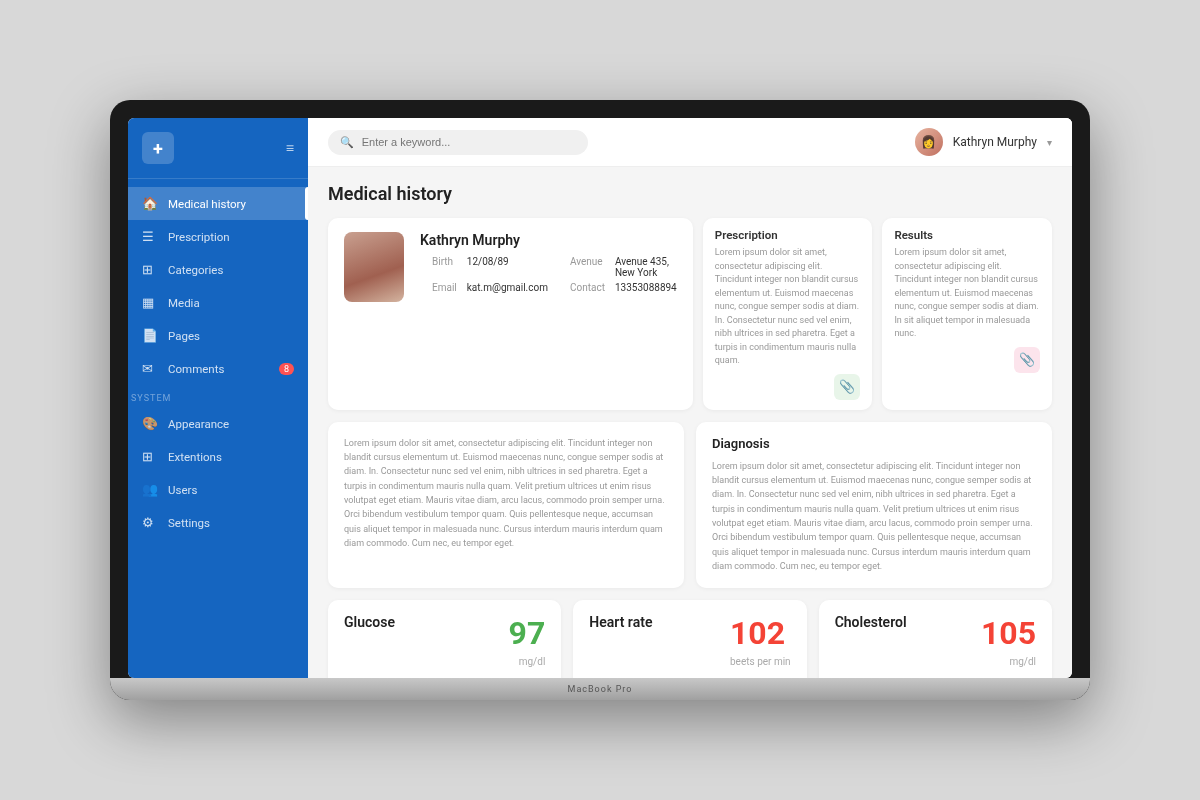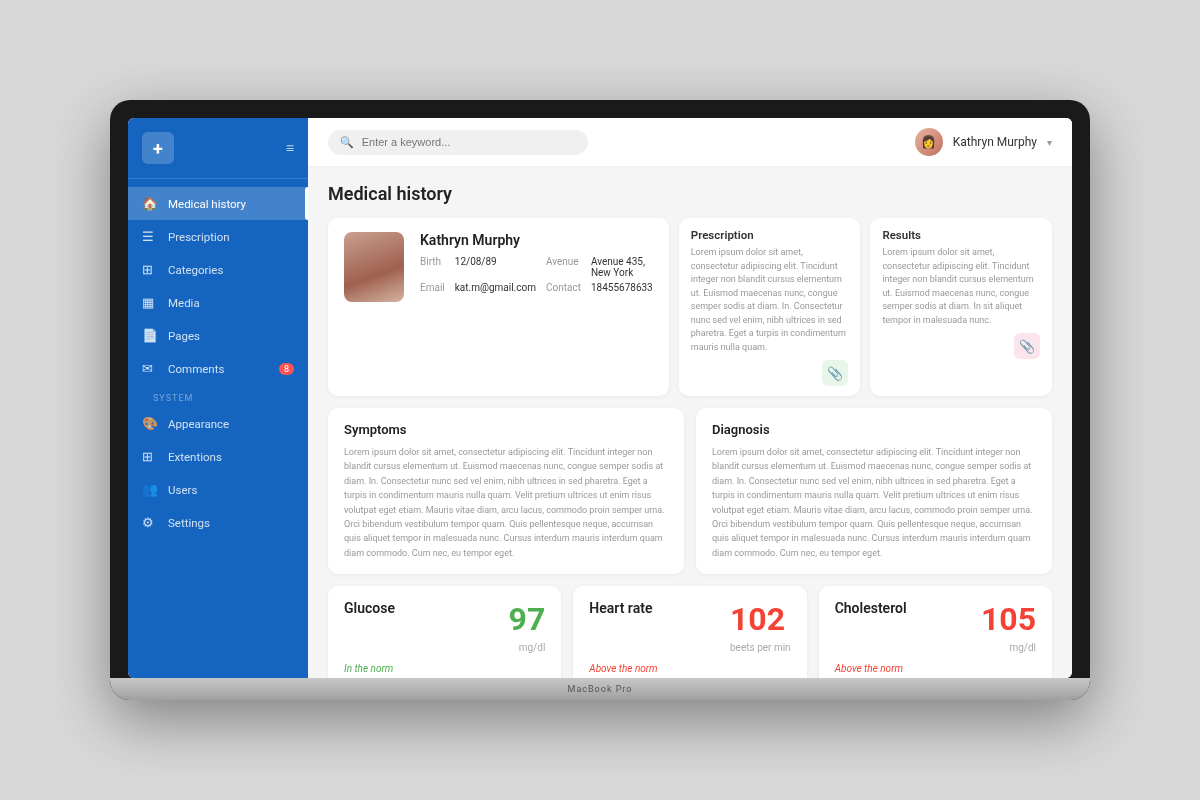--- a/index.html
+++ b/index.html
@@ -94,21 +94,21 @@
       background: #FF5252;
       color: #fff;
       border-radius: 10px;
       font-size: 9px;
       padding: 1px 5px;
       margin-left: auto;
     }
     .sidebar-divider {
       font-size: 9px;
       color: rgba(255,255,255,0.4);
-      padding: 8px 25px 4px;
+      padding: 8px 3px 4px;
       letter-spacing: 1px;
     }
     .sidebar-active-bar {
       position: absolute;
       right: 0;
       top: 0;
       bottom: 0;
       width: 3px;
       background: #fff;
       border-radius: 3px 0 0 3px;
@@ -221,21 +221,21 @@
       font-weight: 600;
       color: #222;
       margin-bottom: 8px;
     }
     .patient-details {
       display: grid;
       grid-template-columns: auto 1fr auto 1fr;
       gap: 4px 10px;
       font-size: 10px;
     }
-    .detail-label { color: #999; }
+    .detail-label { color: #999; margin-left: 12px; }
     .detail-value { color: #333; }
     .info-card {
       background: #fff;
       border-radius: 10px;
       padding: 10px 12px;
       width: 210px;
       box-shadow: 0 1px 4px rgba(0,0,0,0.05);
     }
     .info-card-title {
       font-size: 11.5px;
@@ -423,21 +423,21 @@
             <div class="patient-info">
               <div class="patient-name">Kathryn Murphy</div>
               <div class="patient-details">
                 <span class="detail-label">Birth</span>
                 <span class="detail-value">12/08/89</span>
                 <span class="detail-label">Avenue</span>
                 <span class="detail-value">Avenue 435, New York</span>
                 <span class="detail-label">Email</span>
                 <span class="detail-value">kat.m@gmail.com</span>
                 <span class="detail-label">Contact</span>
-                <span class="detail-value">18455678633</span>
+                <span class="detail-value">13353088894</span>
               </div>
             </div>
           </div>
 
           <div class="info-card">
             <div class="info-card-title">Prescription</div>
             <div class="info-card-text">Lorem ipsum dolor sit amet, consectetur adipiscing elit. Tincidunt integer non blandit cursus elementum ut. Euismod maecenas nunc, congue semper sodis at diam. In. Consectetur nunc sed vel enim, nibh ultrices in sed pharetra. Eget a turpis in condimentum mauris nulla quam.</div>
             <div class="info-card-attach">
               <div class="attach-icon">📎</div>
             </div>
@@ -447,21 +447,20 @@
             <div class="info-card-title">Results</div>
             <div class="info-card-text">Lorem ipsum dolor sit amet, consectetur adipiscing elit. Tincidunt integer non blandit cursus elementum ut. Euismod maecenas nunc, congue semper sodis at diam. In sit aliquet tempor in malesuada nunc.</div>
             <div class="info-card-attach">
               <div class="attach-icon red">📎</div>
             </div>
           </div>
         </div>
 
         <div class="two-col">
           <div class="text-card">
-            <div class="text-card-title">Symptoms</div>
             <div class="text-card-body">Lorem ipsum dolor sit amet, consectetur adipiscing elit. Tincidunt integer non blandit cursus elementum ut. Euismod maecenas nunc, congue semper sodis at diam. In. Consectetur nunc sed vel enim, nibh ultrices in sed pharetra. Eget a turpis in condimentum mauris nulla quam. Velit pretium ultrices ut enim risus volutpat eget etiam. Mauris vitae diam, arcu lacus, commodo proin semper urna. Orci bibendum vestibulum tempor quam. Quis pellentesque neque, accumsan quis aliquet tempor in malesuada nunc. Cursus interdum mauris interdum quam diam commodo. Cum nec, eu tempor eget.</div>
           </div>
           <div class="text-card">
             <div class="text-card-title">Diagnosis</div>
             <div class="text-card-body">Lorem ipsum dolor sit amet, consectetur adipiscing elit. Tincidunt integer non blandit cursus elementum ut. Euismod maecenas nunc, congue semper sodis at diam. In. Consectetur nunc sed vel enim, nibh ultrices in sed pharetra. Eget a turpis in condimentum mauris nulla quam. Velit pretium ultrices ut enim risus volutpat eget etiam. Mauris vitae diam, arcu lacus, commodo proin semper urna. Orci bibendum vestibulum tempor quam. Quis pellentesque neque, accumsan quis aliquet tempor in malesuada nunc. Cursus interdum mauris interdum quam diam commodo. Cum nec, eu tempor eget.</div>
           </div>
         </div>
 
         <div class="stats-row">
 

